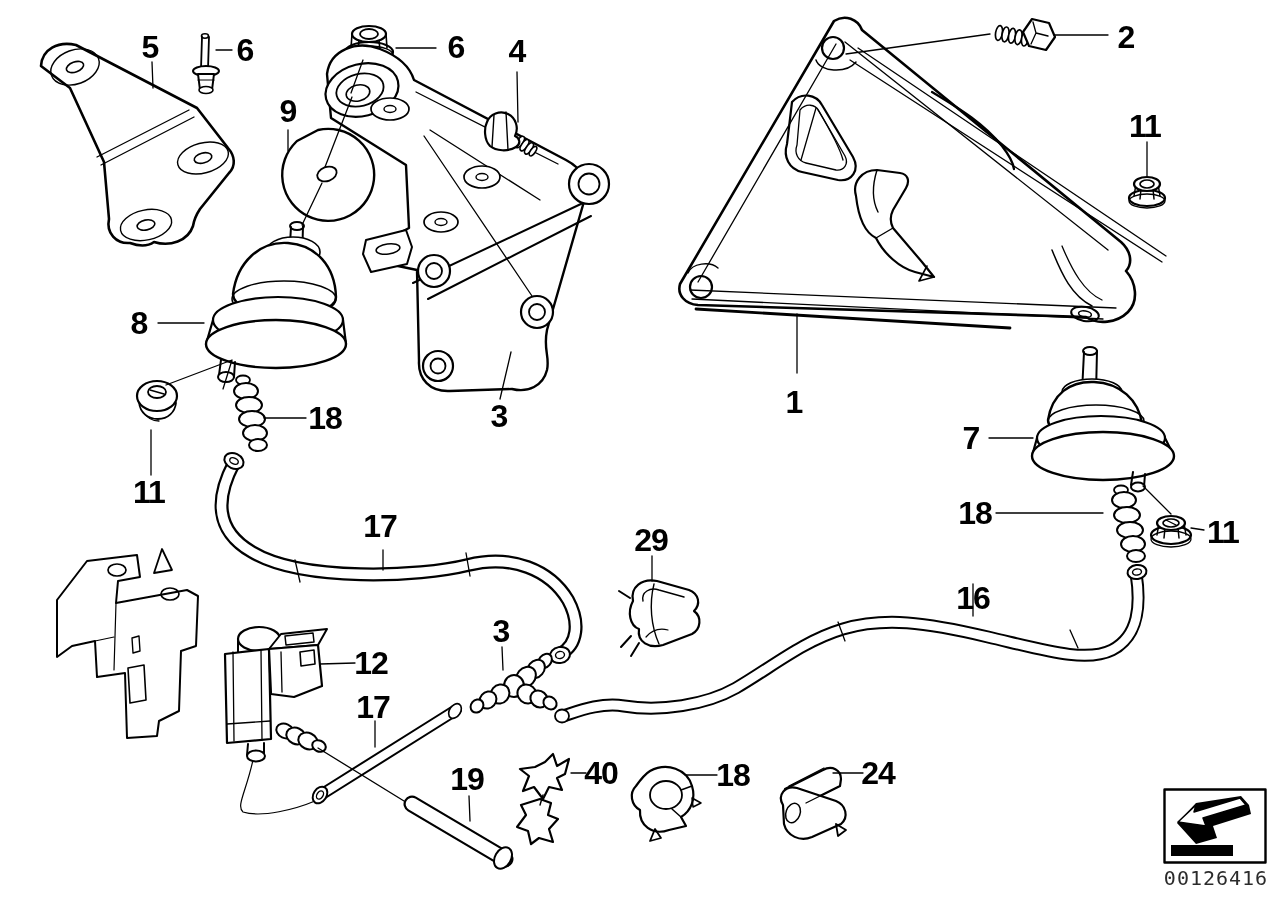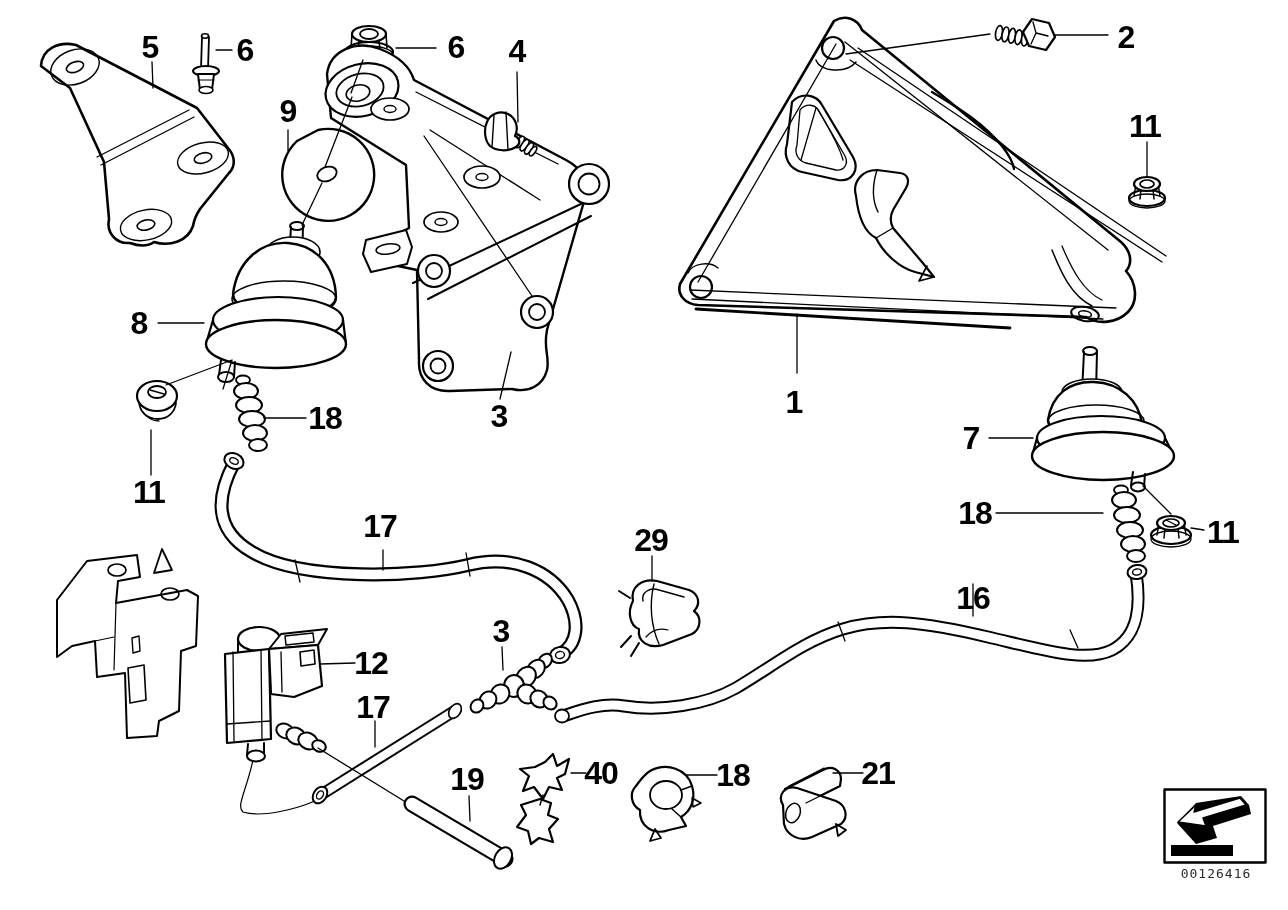--- a/index.html
+++ b/index.html
@@ -3,21 +3,21 @@
 <meta charset="utf-8">
 <style>
   html,body{margin:0;padding:0;background:#fff;}
   .stage{position:relative;width:1288px;height:910px;background:#fff;overflow:hidden;
          font-family:"Liberation Sans",sans-serif;}
   .stage svg{position:absolute;left:0;top:0;}
   .part-label{position:absolute;transform:translate(-50%,-50%);font-weight:700;
               font-size:32px;line-height:1;color:#000;letter-spacing:-1px;
               font-family:"Liberation Sans",sans-serif;cursor:pointer;user-select:none;}
   .image-number{position:absolute;left:1216px;top:866px;transform:translateX(-50%);
-                font-family:"DejaVu Sans Mono",monospace;font-size:13px;color:#2b2b2b;
+                font-family:"DejaVu Sans Mono",monospace;font-size:20px;color:#2b2b2b;
                 letter-spacing:1px;white-space:nowrap;}
 </style>
 </head>
 <body>
 
 <div class="stage">
 
 <svg width="1288" height="910" viewBox="0 0 1288 910" fill="none" stroke="#000" stroke-linecap="round" stroke-linejoin="round">
 
   <g>
@@ -398,16 +398,16 @@
   <div class="part-label" style="left:1223px;top:532px">11</div>
   <div class="part-label" style="left:973px;top:598px">16</div>
   <div class="part-label" style="left:380px;top:526px">17</div>
   <div class="part-label" style="left:651px;top:540px">29</div>
   <div class="part-label" style="left:501px;top:631px">3</div>
   <div class="part-label" style="left:371px;top:663px">12</div>
   <div class="part-label" style="left:373px;top:707px">17</div>
   <div class="part-label" style="left:467px;top:779px">19</div>
   <div class="part-label" style="left:601px;top:773px">40</div>
   <div class="part-label" style="left:733px;top:775px">18</div>
-  <div class="part-label" style="left:878px;top:773px">21</div>
+  <div class="part-label" style="left:878px;top:773px">24</div>
 
   <div class="image-number">00126416</div>
 </div>
 
 </body></html>

